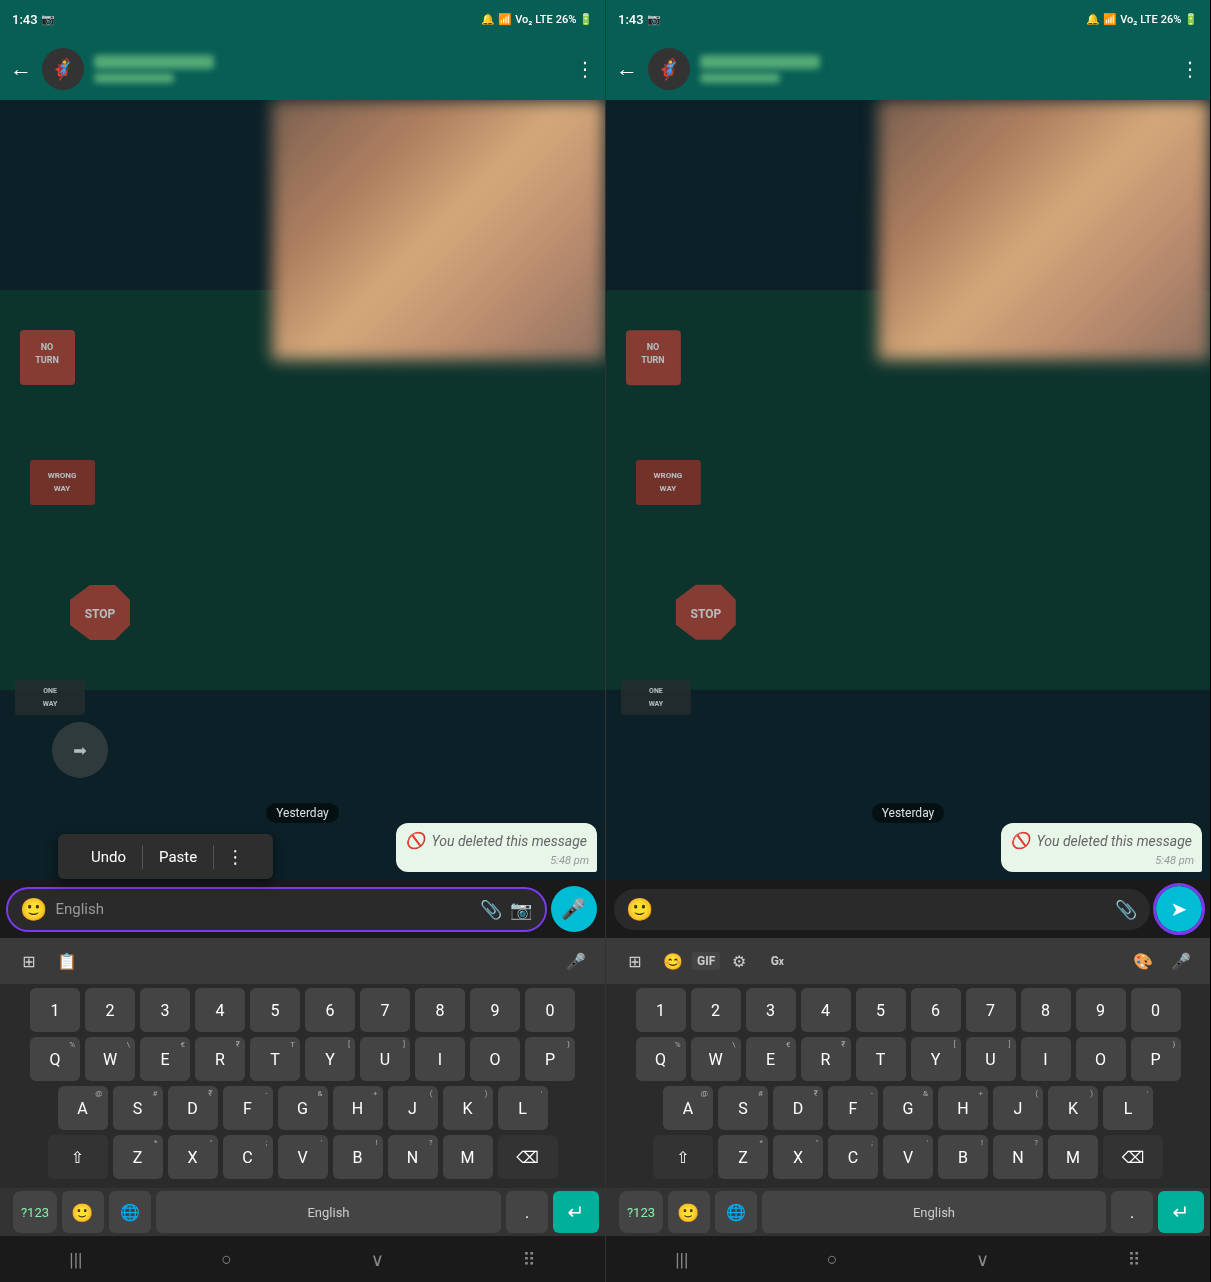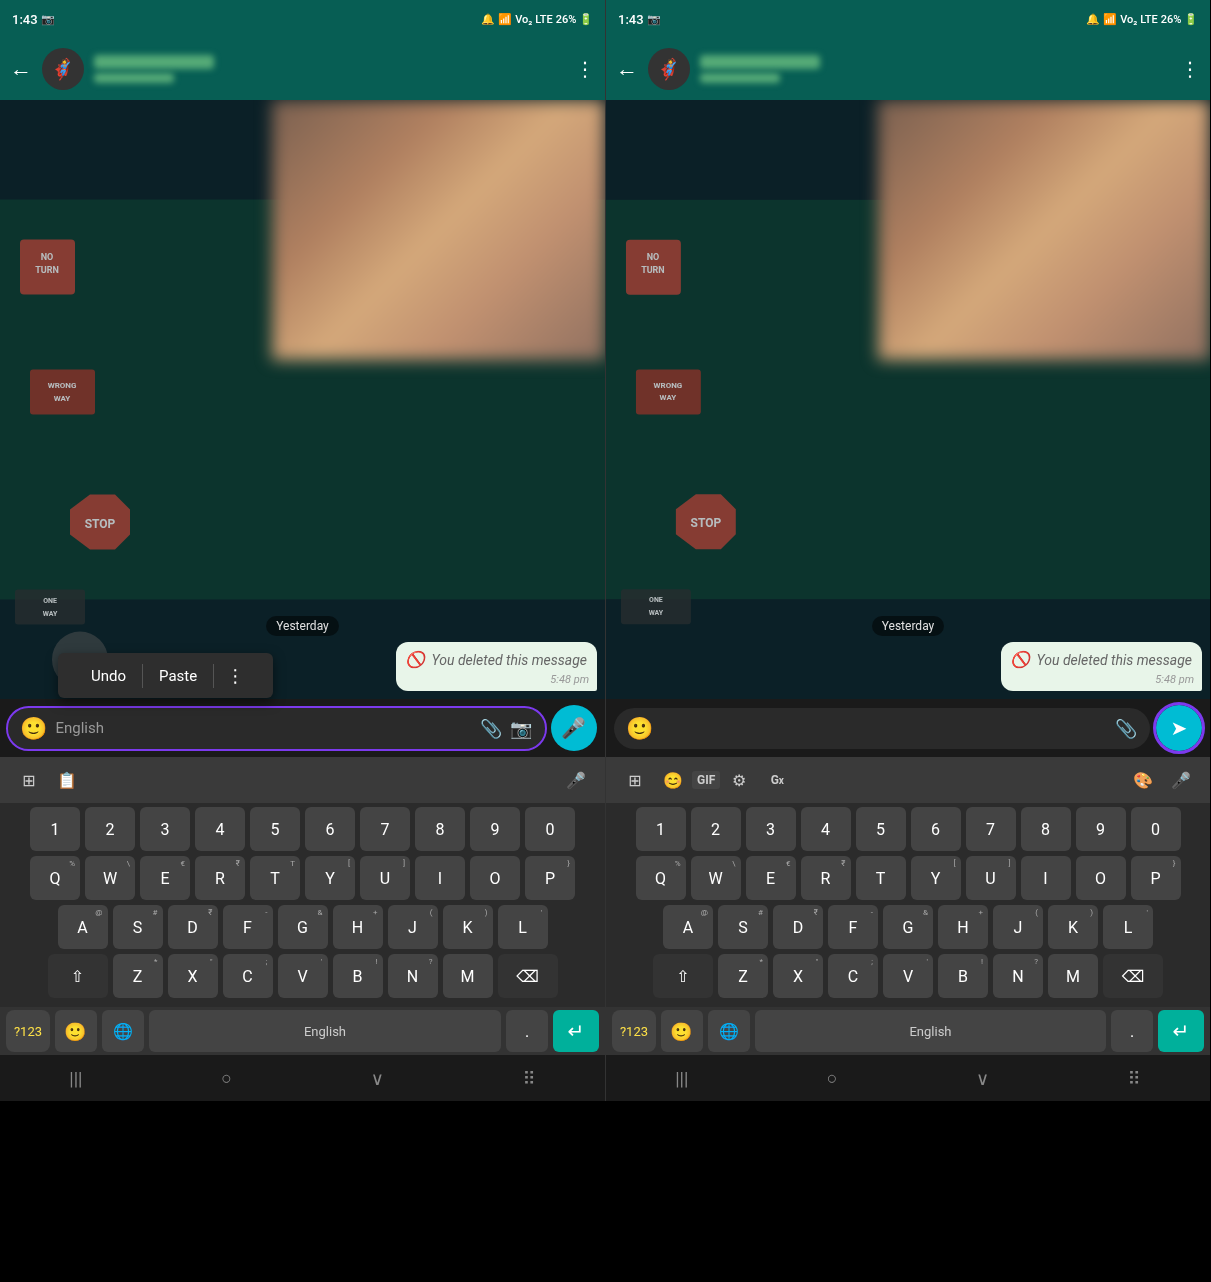--- a/index.html
+++ b/index.html
@@ -7,21 +7,21 @@
       width: 1211px;
       height: 1282px;
       display: flex;
       font-family: 'Roboto', Arial, sans-serif;
       background: #000;
       overflow: hidden;
     }
 
     .phone-panel {
       width: 605px;
-      height: 1101px;
+      height: 1282px;
       display: flex;
       flex-direction: column;
       background: #1a1a1a;
       position: relative;
       overflow: hidden;
     }
 
     .phone-panel + .phone-panel {
       border-left: 1px solid #333;
     }
@@ -128,21 +128,20 @@
       filter: blur(8px);
     }
 
     .chat-content {
       position: absolute;
       bottom: 0;
       width: 100%;
       display: flex;
       flex-direction: column;
       padding: 8px;
-      gap: 6px;
     }
 
     .date-badge {
       align-self: center;
       background: rgba(0,0,0,0.5);
       color: #e0e0e0;
       font-size: 12px;
       padding: 3px 10px;
       border-radius: 12px;
     }
@@ -369,22 +368,23 @@
     }
 
     .kb-num-btn {
       background: #444;
       border-radius: 8px;
       height: 42px;
       min-width: 44px;
       display: flex;
       align-items: center;
       justify-content: center;
-      color: #fde047;
+      color: #86efac;
       font-size: 13px;
+      margin-left: 7px;
     }
 
     .kb-emoji-btn {
       background: #444;
       border-radius: 6px;
       height: 42px;
       width: 42px;
       display: flex;
       align-items: center;
       justify-content: center;

